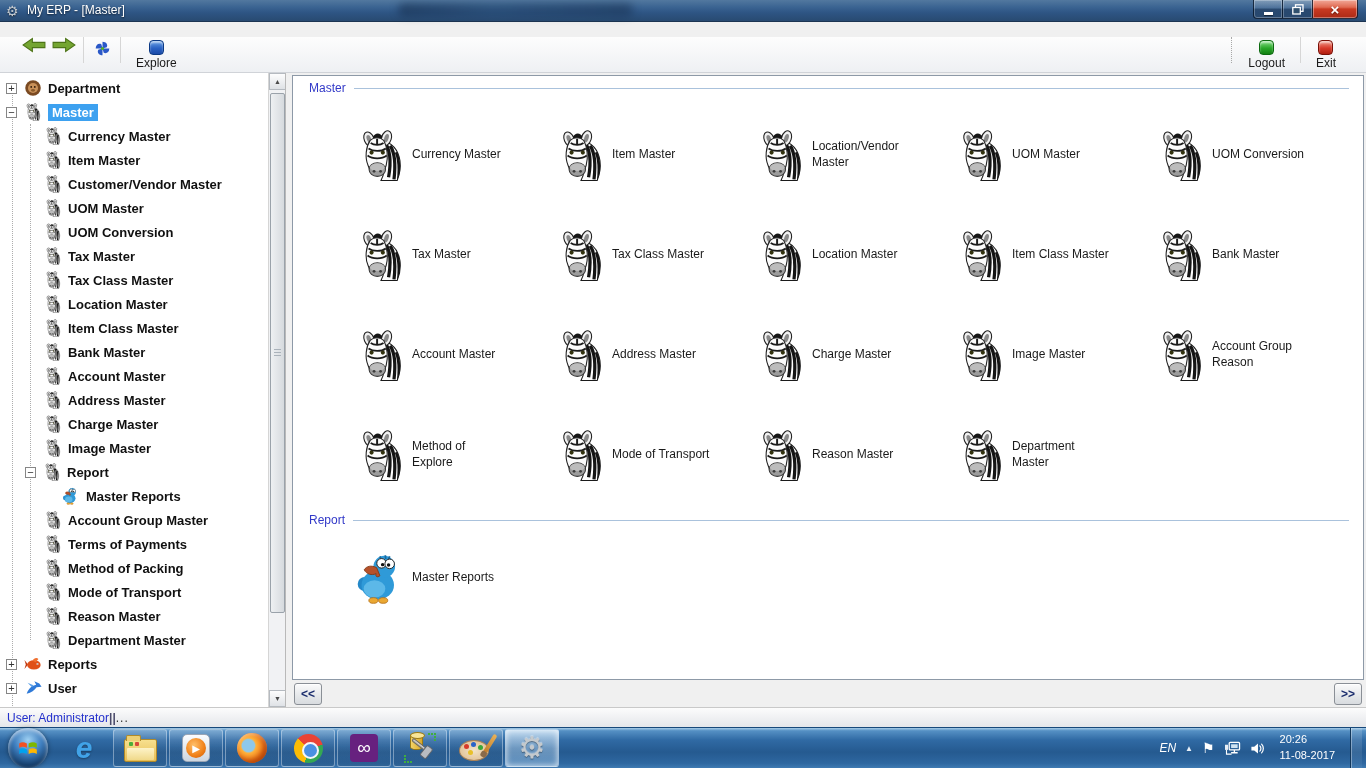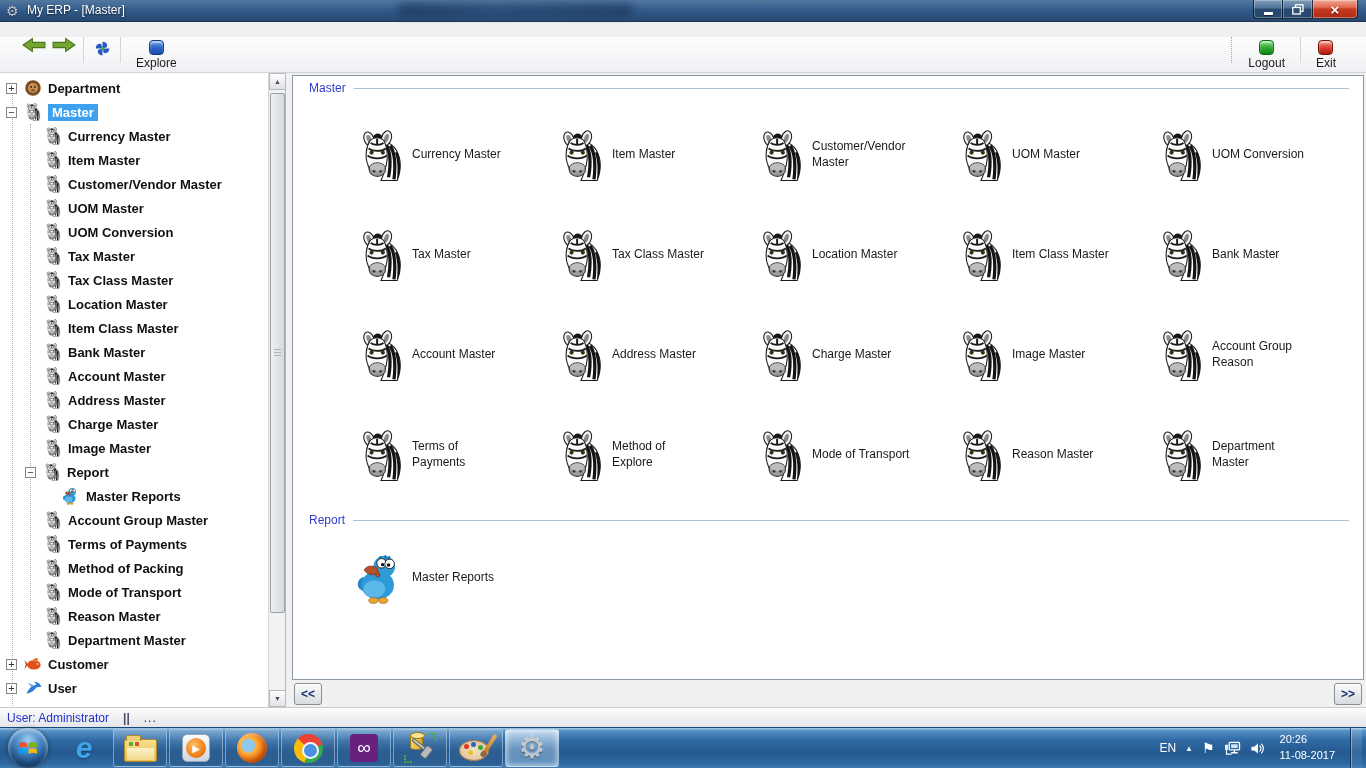--- a/index.html
+++ b/index.html
@@ -83,21 +83,21 @@
   .cell-label { font-size:12px; color:#1a1a1a; white-space:pre-line; line-height:1.3; max-width:120px; }
   #report-section { margin-top:-17px; }
   #report-grid { margin-top:18px; }
   #nav-strip { flex:0 0 27px; display:flex; align-items:center; justify-content:space-between; padding:0 2px; }
   .nav-btn { width:28px; height:22px; border:1px solid #8a8f96; border-radius:3px; font-size:12px; font-weight:bold; color:#1c2e6e;
     background:linear-gradient(180deg,#fbfbfb,#e8eaec 50%,#d8dbdf); cursor:pointer; display:flex; align-items:center; justify-content:center;
     box-shadow:inset 0 1px 0 #fff; }
 
   
   #statusbar { flex:0 0 20px; background:linear-gradient(180deg,#fcfcfc,#e4e6ea); border-top:1px solid #c9c9c9;
-    display:flex; align-items:center; font-size:12px; padding-left:7px; gap:14px; }
+    display:flex; align-items:center; font-size:12px; padding-left:7px; gap:0; }
   .status-user { color:#2330cc; }
   .status-sep { color:#4a4a6a; font-weight:bold; }
   .status-more { color:#333; letter-spacing:1px; }
 
   
   #taskbar { flex:0 0 41px; display:flex; align-items:center; position:relative;
     background:linear-gradient(180deg,#a7cce8 0,#5590c4 7%,#306aa4 30%,#255a90 60%,#2e67a0 88%,#3f7ab2 100%);
     border-top:1px solid #16487a; }
   .tb-app { width:54px; height:38px; margin:0 1px; border-radius:3px; display:flex; align-items:center; justify-content:center;
     border:1px solid rgba(240,248,255,.4); background:linear-gradient(180deg, rgba(255,255,255,.22), rgba(255,255,255,.05) 45%, rgba(0,0,0,.1)); cursor:pointer; }
@@ -140,21 +140,21 @@
   .paint { position:relative; width:34px; height:28px; }
   .palette { position:absolute; left:0; bottom:1px; width:30px; height:21px; border-radius:50%; background:radial-gradient(#f2e3c8,#ddb98a);
     border:1px solid #a8825a; }
   .pdot { position:absolute; width:5px; height:5px; border-radius:50%; }
   .brush { position:absolute; right:1px; top:-1px; width:4px; height:22px; background:linear-gradient(#e8b25a,#c07a28); border-radius:2px;
     transform:rotate(32deg); }
   .brush::after { content:""; position:absolute; left:-1px; bottom:-4px; width:6px; height:6px; background:#8a6a4a; border-radius:2px; }
   .gear-glyph { font-size:30px; color:#c4c9cd; text-shadow:0 1px 1px rgba(40,60,80,.6), 0 -1px 1px rgba(255,255,255,.4); line-height:30px; }
 
   .tray { margin-left:auto; display:flex; align-items:center; gap:9px; color:#fff; padding-right:4px; height:100%; }
-  .tray-lang { font-size:12px; cursor:pointer; }
+  .tray-lang { font-size:12px; cursor:pointer;font-style:italic; }
   .tray-caret { font-size:8px; cursor:pointer; color:#e8f0f8; }
   .tray-flag { font-size:14px; cursor:pointer; line-height:14px; }
   .tray-ico { width:17px; height:15px; cursor:pointer; }
   .tray-clock { text-align:left; font-size:11px; line-height:1.45; cursor:pointer; padding:0 6px; }
   .show-desktop { width:12px; height:100%; border-left:1px solid #12375c; box-shadow:inset 1px 0 0 rgba(255,255,255,.35);
     background:linear-gradient(180deg, rgba(255,255,255,.16), rgba(255,255,255,.04)); cursor:pointer; }
 </style>
 </head>
 <body>
 
@@ -513,21 +513,21 @@
               <use href="#zebra" xlink:href="#zebra"></use>
             </svg>
             <span class="tlabel">Department Master</span>
           </div>
 
           <div class="tree-row lvl0">
             <span class="expander">+</span>
             <svg class="ticon">
               <use href="#fish" xlink:href="#fish"></use>
             </svg>
-            <span class="tlabel">Customer</span>
+            <span class="tlabel">Reports</span>
           </div>
 
           <div class="tree-row lvl0">
             <span class="expander">+</span>
             <svg class="ticon">
               <use href="#bird" xlink:href="#bird"></use>
             </svg>
             <span class="tlabel">User</span>
           </div>
 
@@ -568,21 +568,21 @@
               <svg class="big-icon">
                 <use href="#zebra" xlink:href="#zebra"></use>
               </svg>
               <span class="cell-label">Item Master</span>
             </div>
 
             <div class="cell">
               <svg class="big-icon">
                 <use href="#zebra" xlink:href="#zebra"></use>
               </svg>
-              <span class="cell-label">Customer/Vendor
+              <span class="cell-label">Location/Vendor
 Master</span>
             </div>
 
             <div class="cell">
               <svg class="big-icon">
                 <use href="#zebra" xlink:href="#zebra"></use>
               </svg>
               <span class="cell-label">UOM Master</span>
             </div>
 
@@ -657,27 +657,20 @@
             </div>
 
             <div class="cell">
               <svg class="big-icon">
                 <use href="#zebra" xlink:href="#zebra"></use>
               </svg>
               <span class="cell-label">Account Group
 Reason</span>
             </div>
 
-            <div class="cell">
-              <svg class="big-icon">
-                <use href="#zebra" xlink:href="#zebra"></use>
-              </svg>
-              <span class="cell-label">Terms of
-Payments</span>
-            </div>
 
             <div class="cell">
               <svg class="big-icon">
                 <use href="#zebra" xlink:href="#zebra"></use>
               </svg>
               <span class="cell-label">Method of
 Explore</span>
             </div>
 
             <div class="cell">

